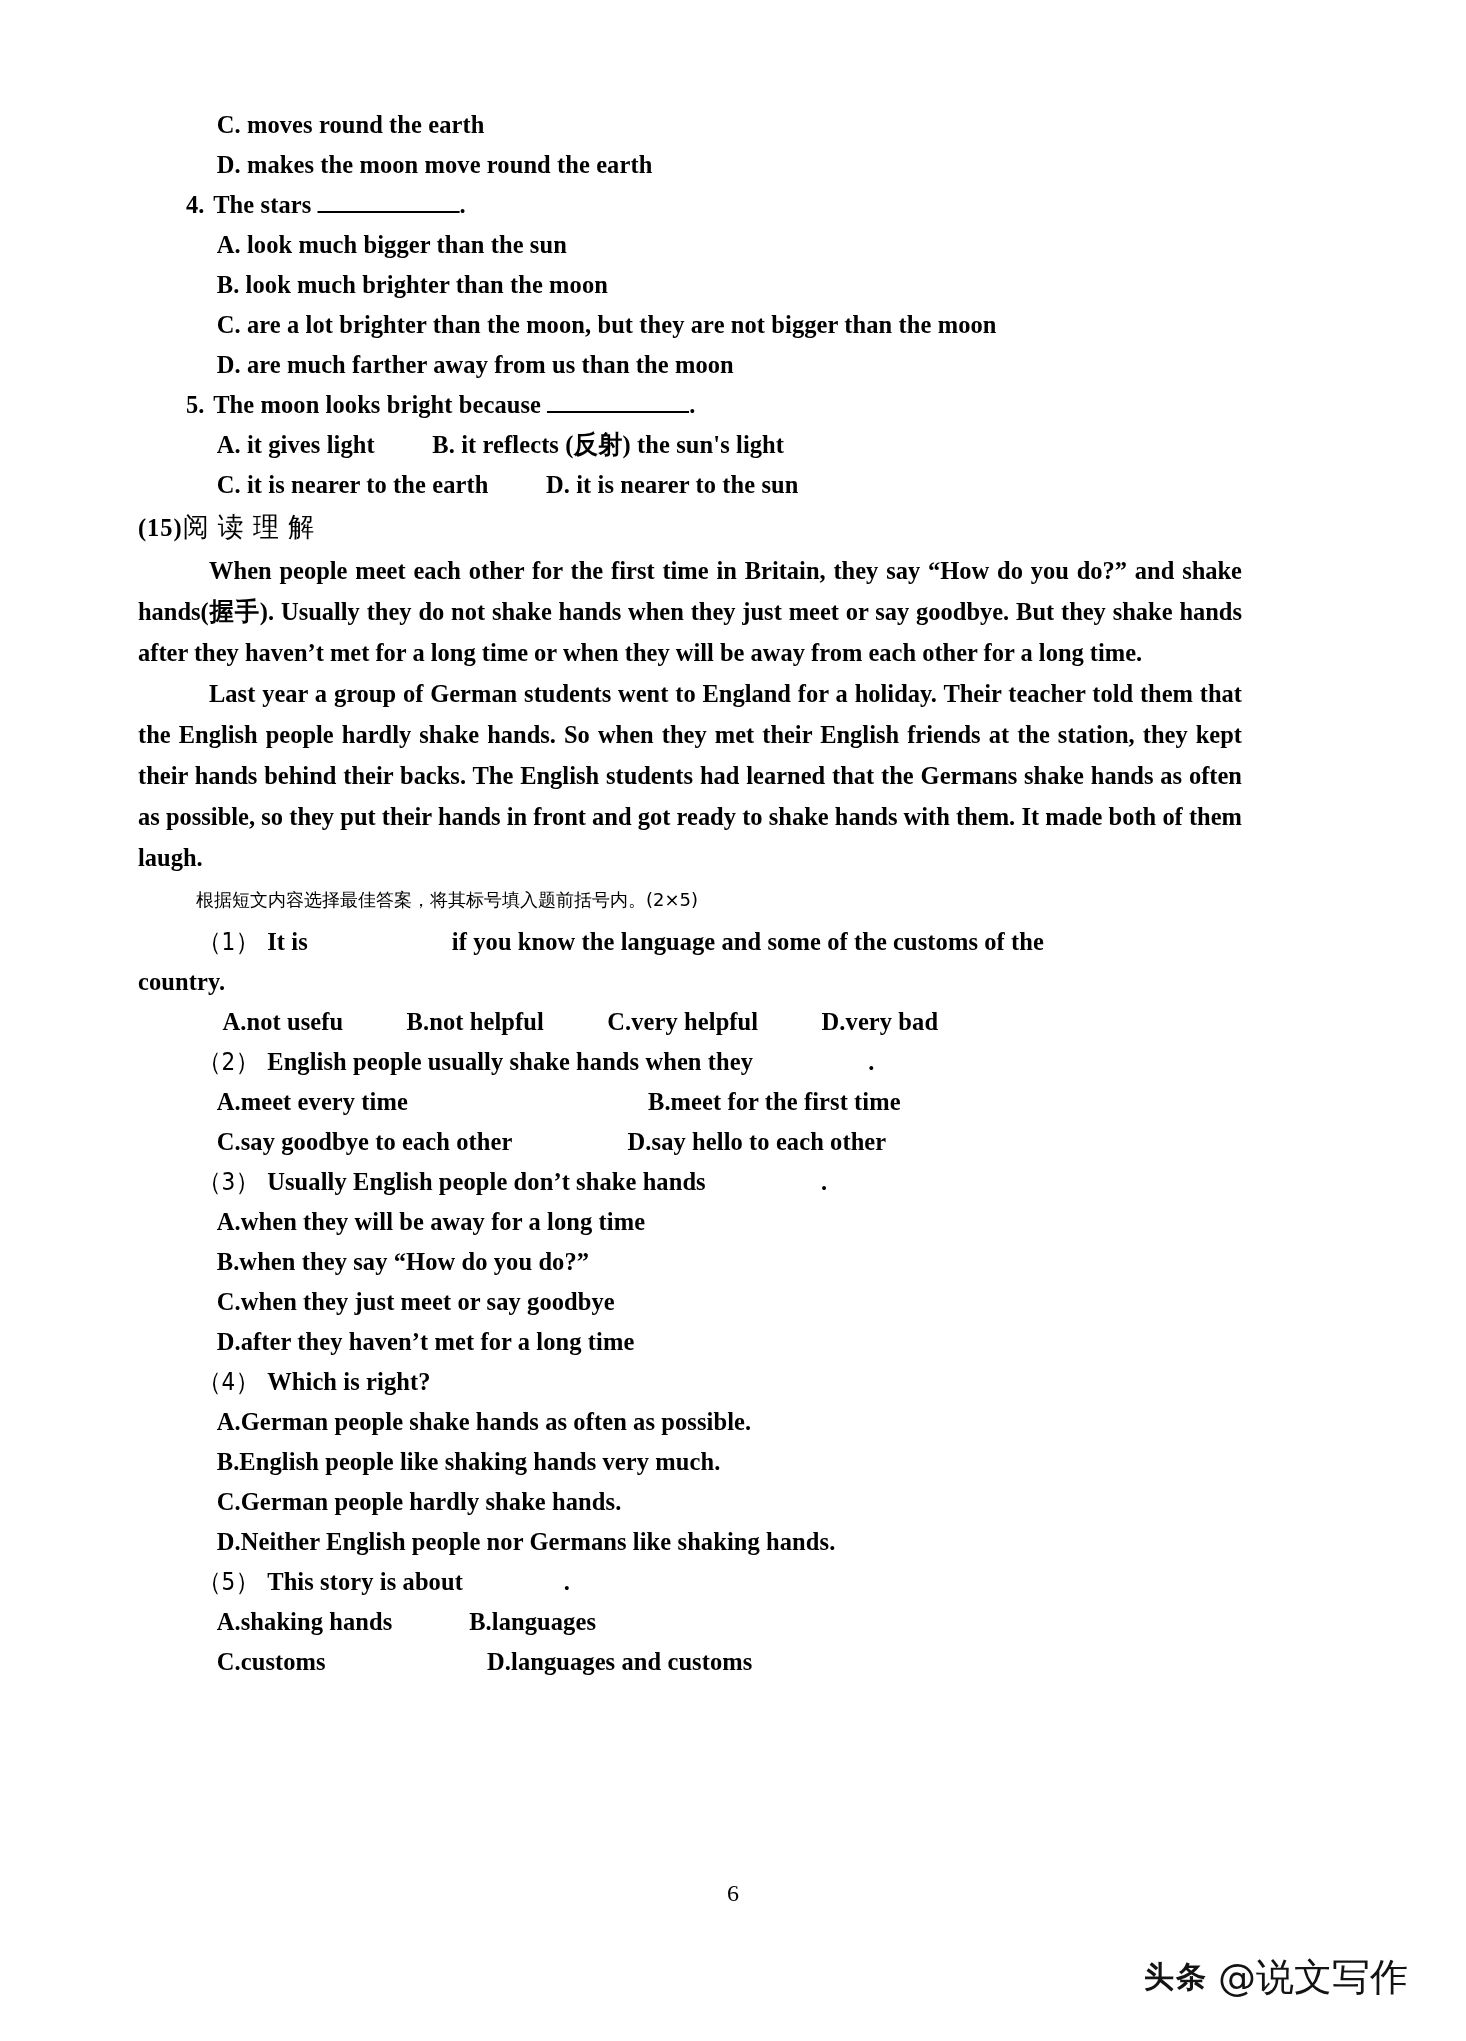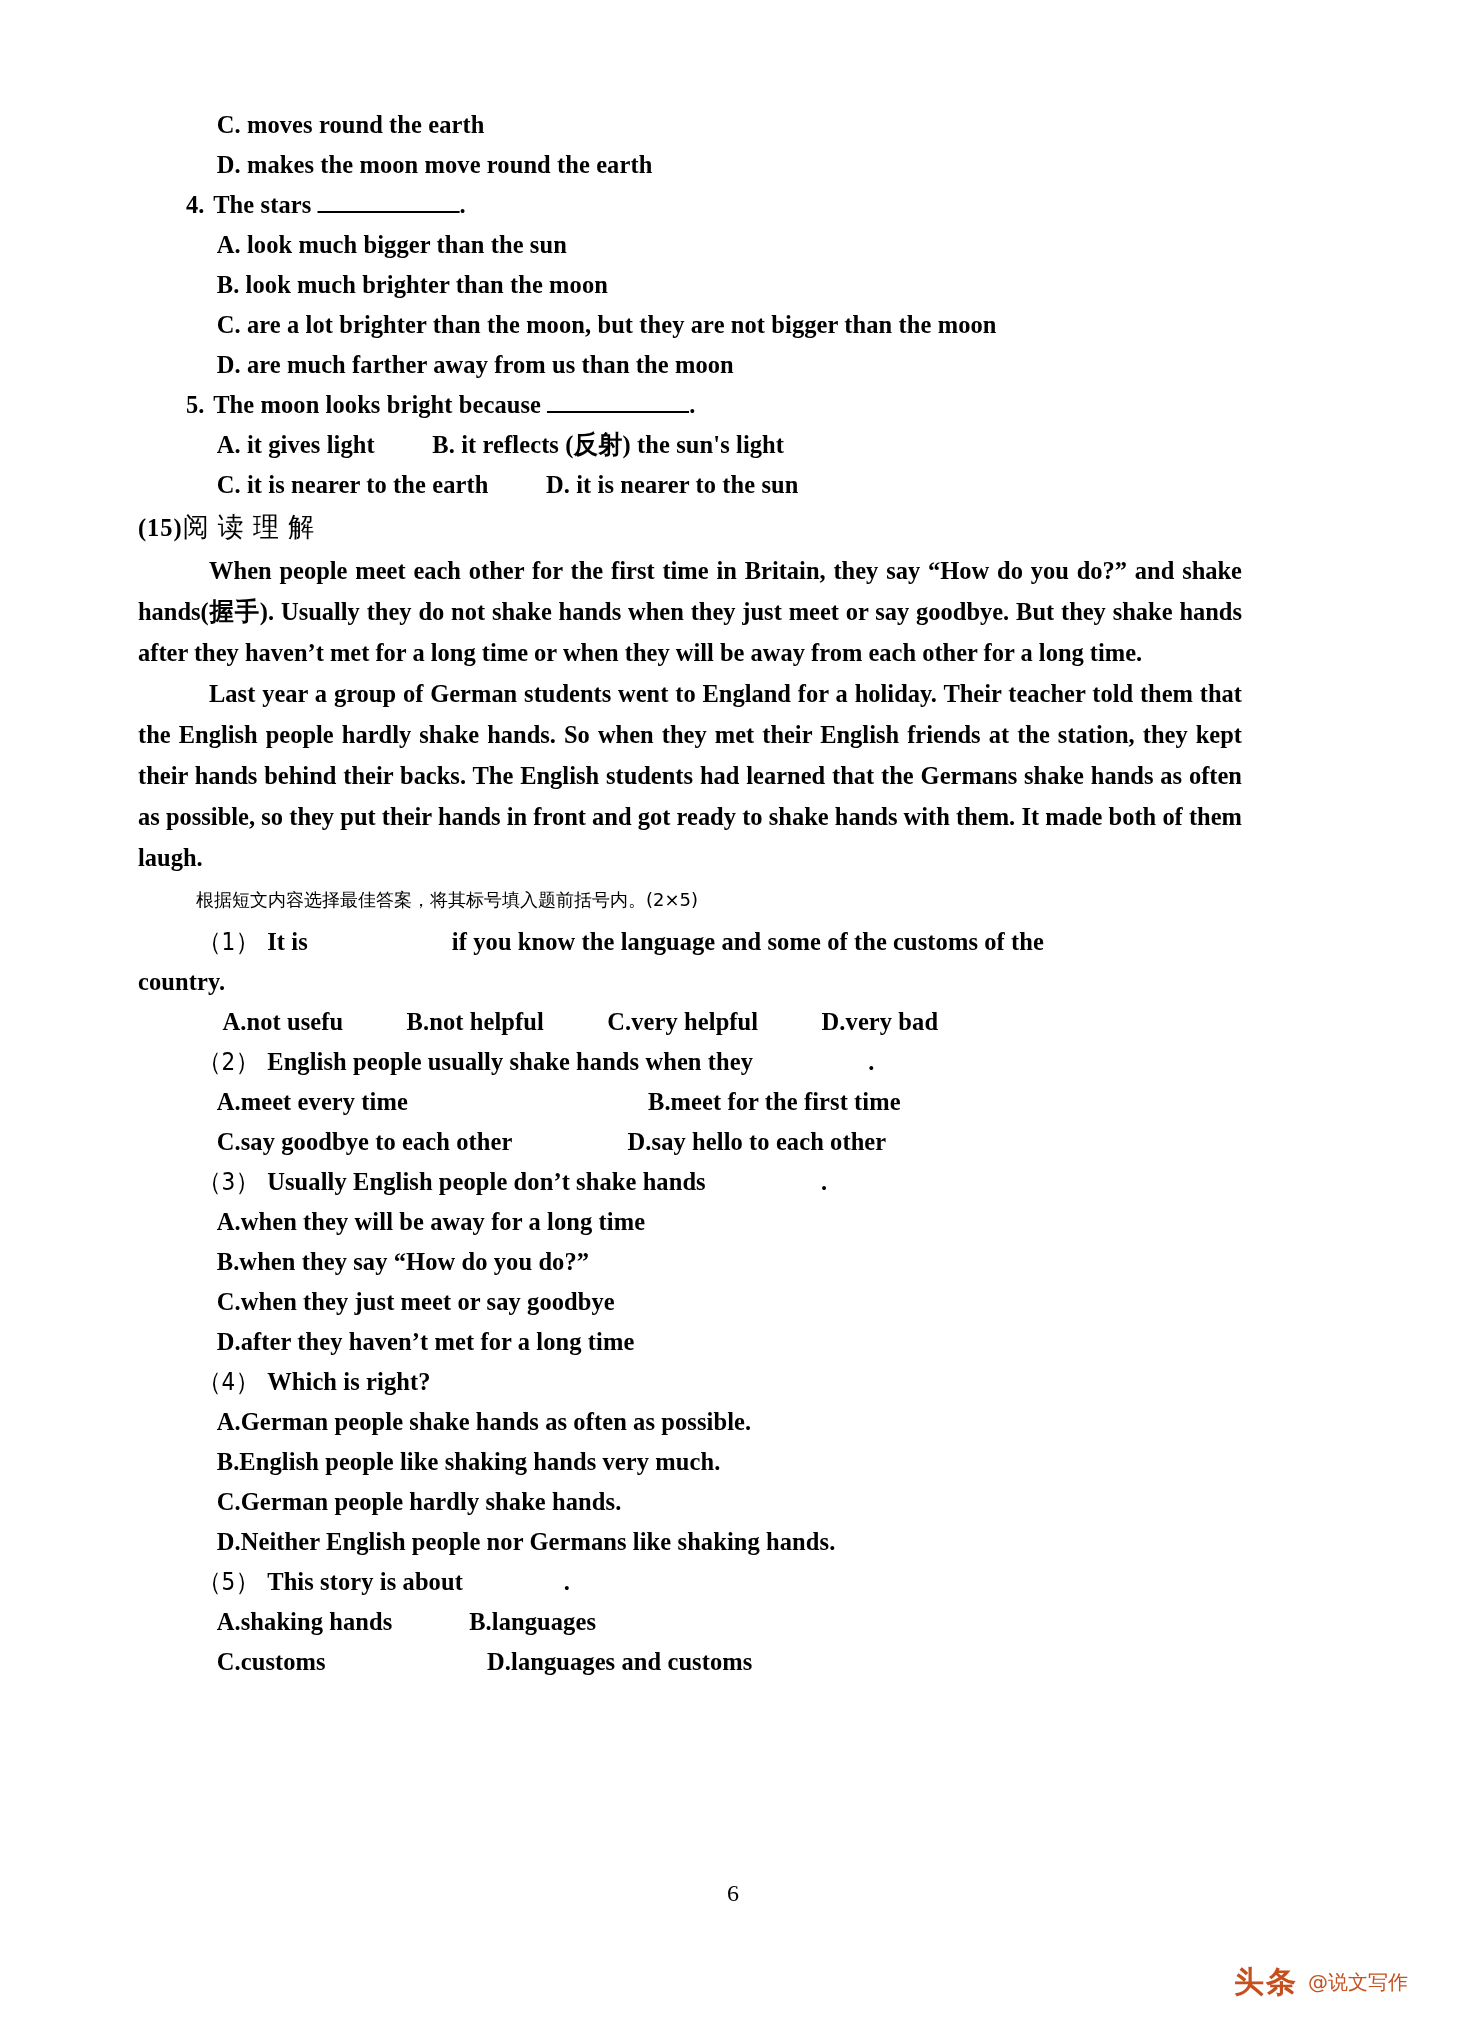--- a/index.html
+++ b/index.html
@@ -99,31 +99,31 @@
     font-family: "Liberation Serif", serif;
     color: #000;
   }
   .watermark {
     position: absolute;
     right: 58px;
     bottom: 38px;
     display: flex;
     align-items: center;
     gap: 10px;
-    color: #c2410c;
+    color: #000000;
     font-family: "DejaVu Sans", "Liberation Sans", sans-serif;
     font-size: 30px;
     opacity: 0.92;
   }
   .wm-logo {
     font-weight: bold;
     letter-spacing: 2px;
   }
   .wm-at {
-    font-size: 20px;
+    font-size: 38px;
   }
 </style>
 </head>
 <body>
 
 <div class="page">
   <div class="content">
 
     <div class="ln opt">C. moves round the earth</div>
     <div class="ln opt">D. makes the moon move round the earth</div>

